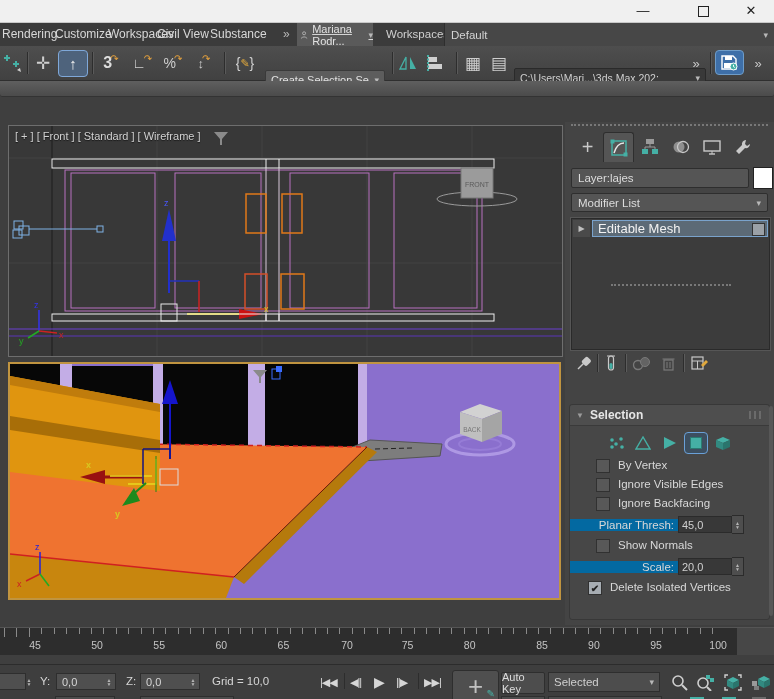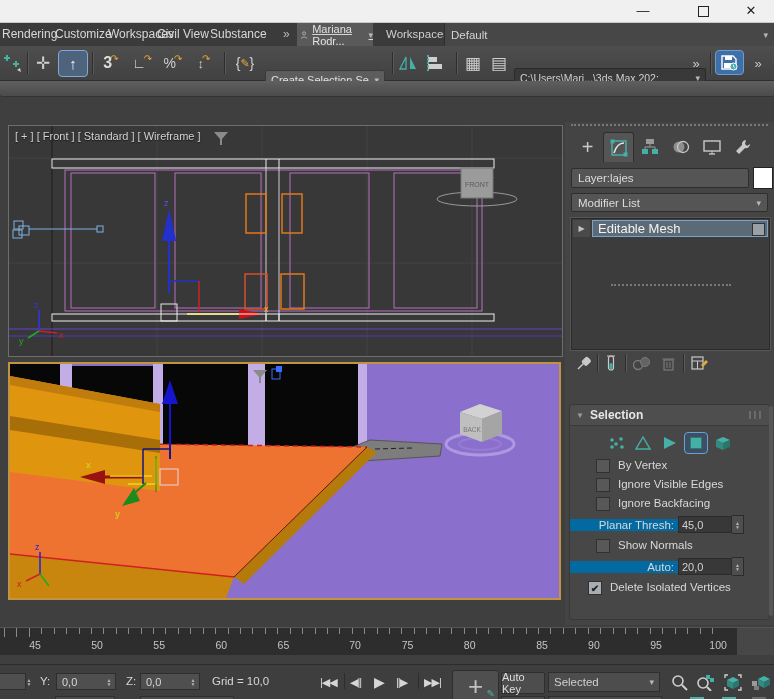--- a/index.html
+++ b/index.html
@@ -511,21 +511,21 @@
       <span class="spincol">
           <span>▲</span>
           <span>▼</span>
         </span>
     </div>
     <div class="cbrow">
         <span class="cbox"></span>
         <span>Show Normals</span>
       </div>
     <div class="spinrow">
-      <span class="spinlabel">Auto:</span>
+      <span class="spinlabel">Scale:</span>
       <span class="spinfield">20,0</span>
       <span class="spincol">
           <span>▲</span>
           <span>▼</span>
         </span>
     </div>
     <div class="cbrow" style="margin-left:18px;">
         <span class="cbox checked">✔</span>
         <span>Delete Isolated Vertices</span>
       </div>
@@ -590,21 +590,21 @@
     <div class="tick" style="left: 662.26px; height: 6px;"></div>
     <div class="tick" style="left: 674.68px; height: 6px;"></div>
     <div class="tick" style="left: 687.1px; height: 6px;"></div>
     <div class="tick" style="left: 699.52px; height: 6px;"></div>
     <div class="tick" style="left: 711.94px; height: 6px;"></div>
     <span class="ticklabel" style="left: 35px;">45</span>
     <span class="ticklabel" style="left: 97.1px;">50</span>
     <span class="ticklabel" style="left: 159.2px;">55</span>
     <span class="ticklabel" style="left: 221.3px;">60</span>
     <span class="ticklabel" style="left: 283.4px;">65</span>
-    <span class="ticklabel" style="left: 355px;">70</span>
+    <span class="ticklabel" style="left: 347px;">70</span>
     <span class="ticklabel" style="left: 407.6px;">75</span>
     <span class="ticklabel" style="left: 469.7px;">80</span>
     <span class="ticklabel" style="left: 542px;">85</span>
     <span class="ticklabel" style="left: 593.9px;">90</span>
     <span class="ticklabel" style="left: 656px;">95</span>
     <span class="ticklabel" style="left: 718.1px;">100</span>
   </div>
 <div class="abs" id="timelinecap"></div>
 
 <div class="abs" id="statusbar">

